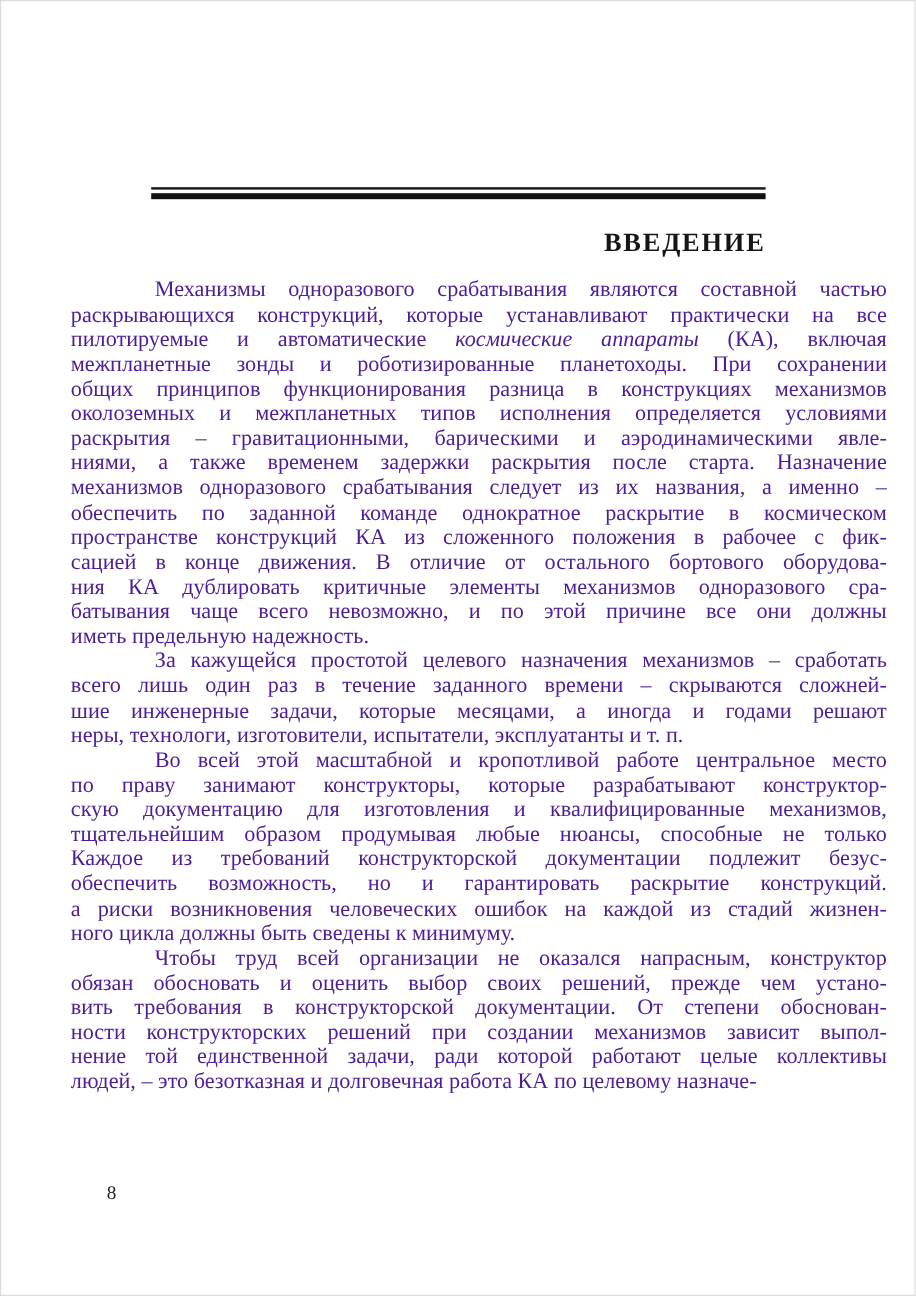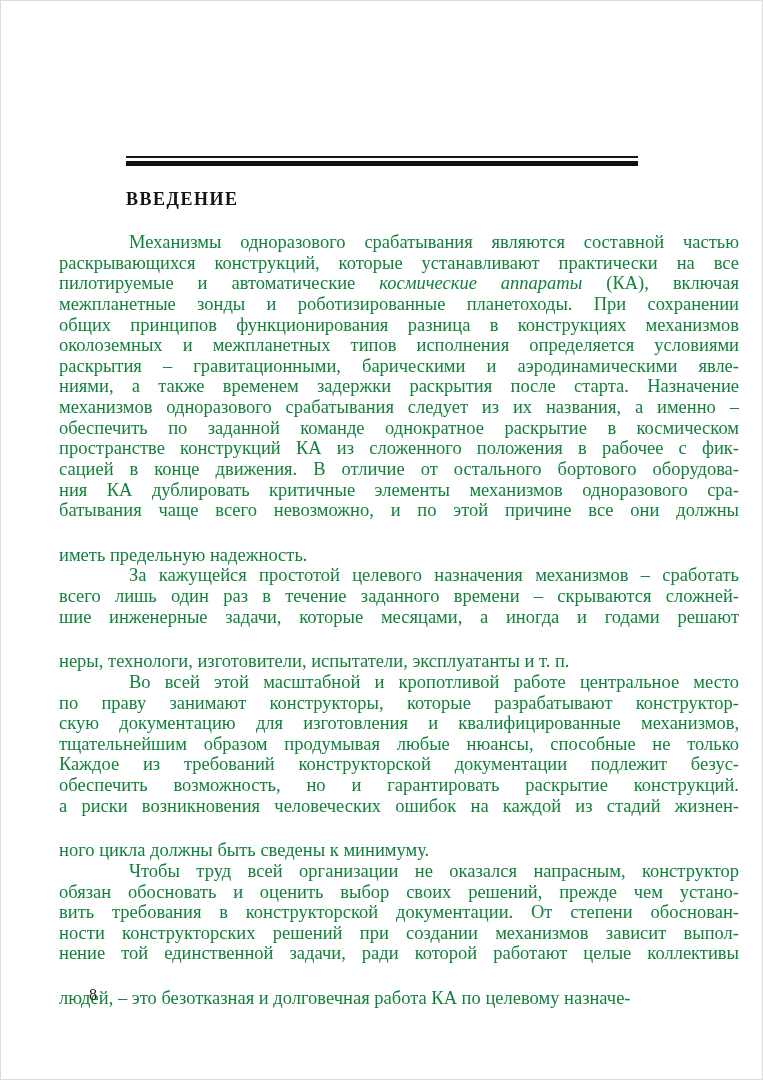--- a/index.html
+++ b/index.html
@@ -37,47 +37,46 @@
   .rule .thick {
     height: 5px;
     background: #111111;
   }
   
   .title {
     position: absolute;
     left: 125px;
     top: 188px;
     width: 512px;
-    text-align: left;
-    font-size: 18px;
+    text-align: right;
+    font-size: 22px;
     font-weight: bold;
     letter-spacing: 1.5px;
     color: #151515;
   }
   
   .body-text {
     position: absolute;
     left: 58px;
     top: 231px;
     width: 680px;
     font-size: 18.5px;
     line-height: 20.62px;
-    color: #15803d;
+    color: #4c1d95;
   }
   .line {
     text-align: justify;
     text-align-last: justify;
     white-space: normal;
   }
   .line.first {
     padding-left: 70px;
   }
   .line.last {
     text-align-last: left;
-    margin-top: 24px;
   }
   .line em {
   }
   
   .page-number {
     position: absolute;
     left: 88px;
     top: 985px;
     font-size: 16px;
     color: #1c1c1c;

